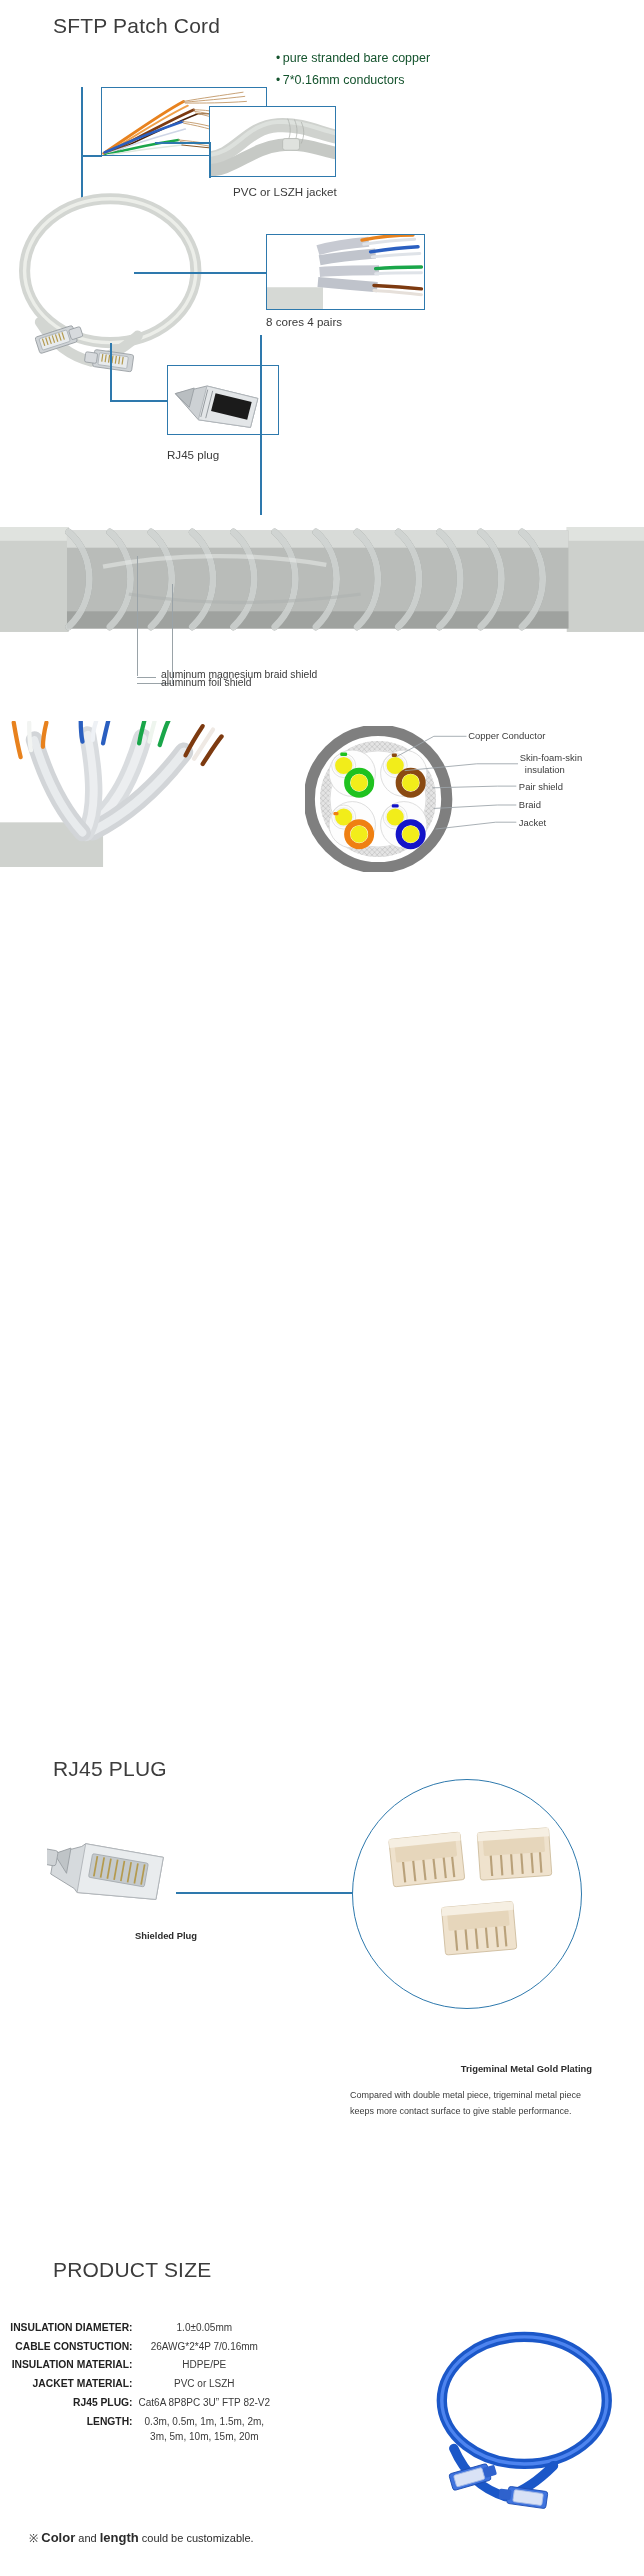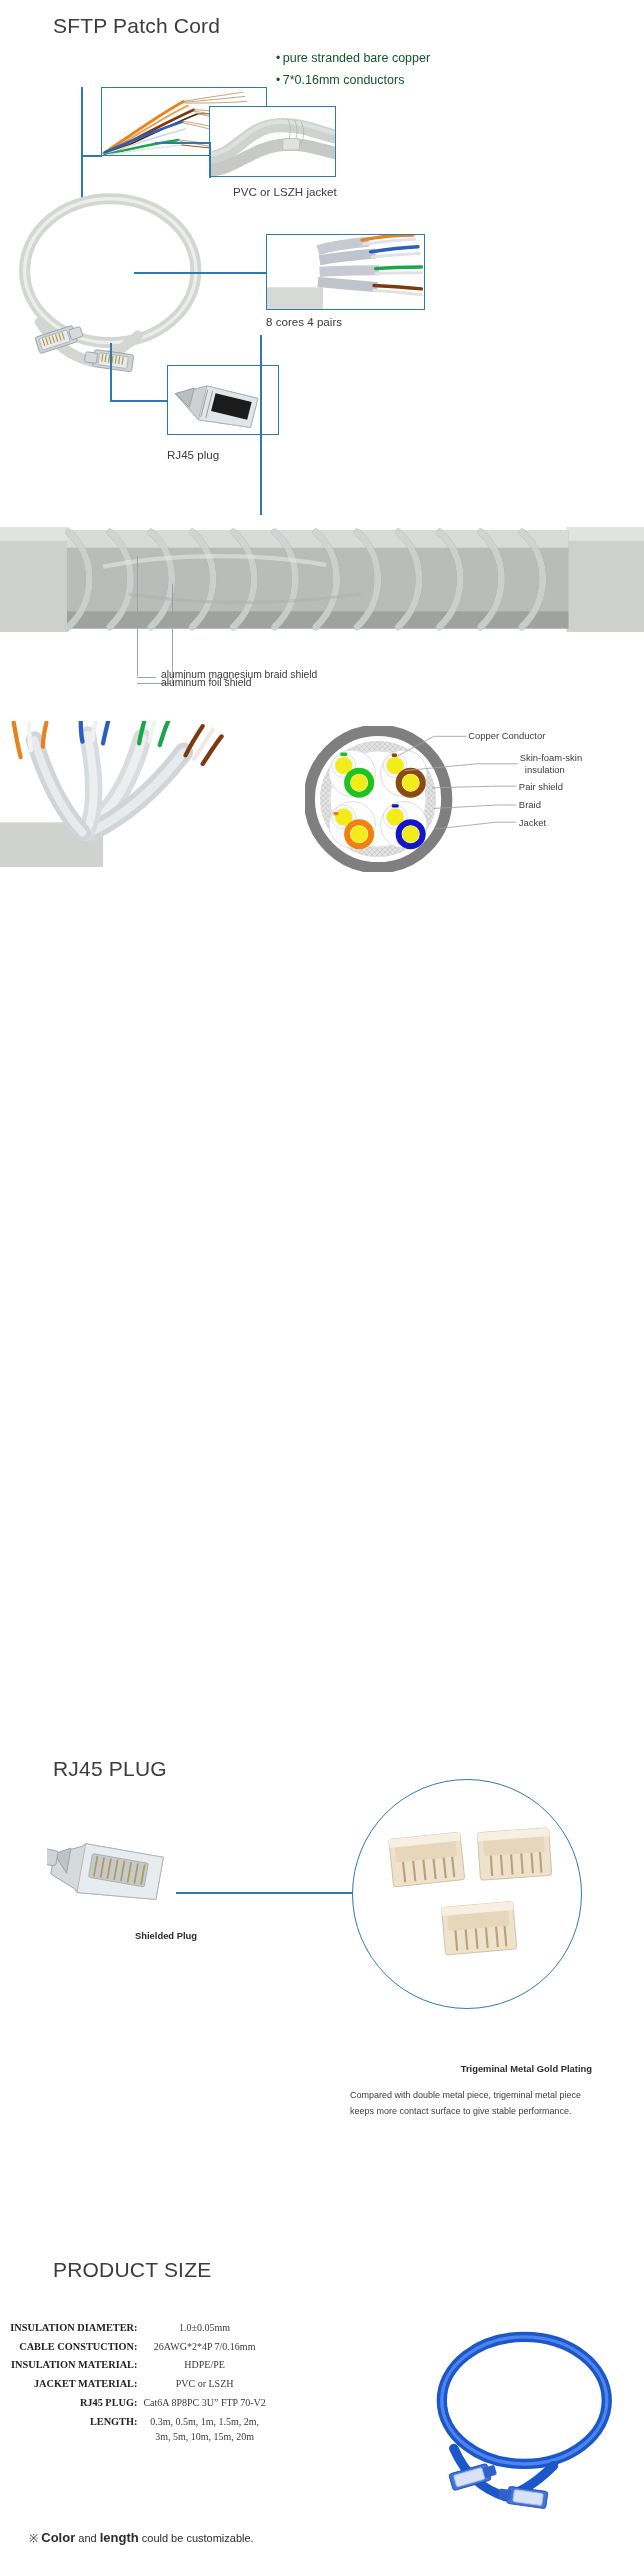--- a/index.html
+++ b/index.html
@@ -36,21 +36,21 @@
   .calloutlabel { font-size: 11.6px; color: #3a3a3a; }
   .smalllabel { font-size: 10.3px; color: #3a3a3a; }
   .bullets { font-size: 12.5px; line-height: 1.75; color: #14532d; }
   .bullets li { list-style: none; }
   .bullets li::before { content: "\2022"; margin-right: 2.6px; font-size: 12px; }
 
   
   .wirefan { position: absolute; left: 0; top: 0; width: 100%; height: 100%; }
 
   
-  .spec { position: absolute; font-size: 10.3px; font-family: Liberation Serif, serif; }
+  .spec { position: absolute; font-size: 10.3px; }
   .spec table { border-collapse: collapse; }
   .spec td { vertical-align: top; padding: 1.7px 0; line-height: 1.5; }
   .spec td.k {
     text-align: right; font-weight: bold; color: #222;
     padding-right: 6px; white-space: nowrap; font-size: 10.3px;
   }
   .spec td.v { color: #3a3a3a; white-space: pre-line; font-size: 10px; text-align: center; }
   .footnote { position: absolute; font-size: 11px; color: #2b2b2b; }
   .footnote b { font-weight: bold; font-size: 13px; }
 
@@ -466,21 +466,21 @@
           <tr>
             <td class="k">INSULATION MATERIAL:</td>
             <td class="v">HDPE/PE</td>
           </tr>
           <tr>
             <td class="k">JACKET MATERIAL:</td>
             <td class="v">PVC or LSZH</td>
           </tr>
           <tr>
             <td class="k">RJ45 PLUG:</td>
-            <td class="v">Cat6A 8P8PC 3U”  FTP 70-V2</td>
+            <td class="v">Cat6A 8P8PC 3U”  FTP 82-V2</td>
           </tr>
           <tr>
             <td class="k">LENGTH:</td>
             <td class="v">0.3m, 0.5m, 1m, 1.5m, 2m,
 3m, 5m, 10m, 15m, 20m</td>
           </tr>
         </tbody>
     </table>
   </div>
 

